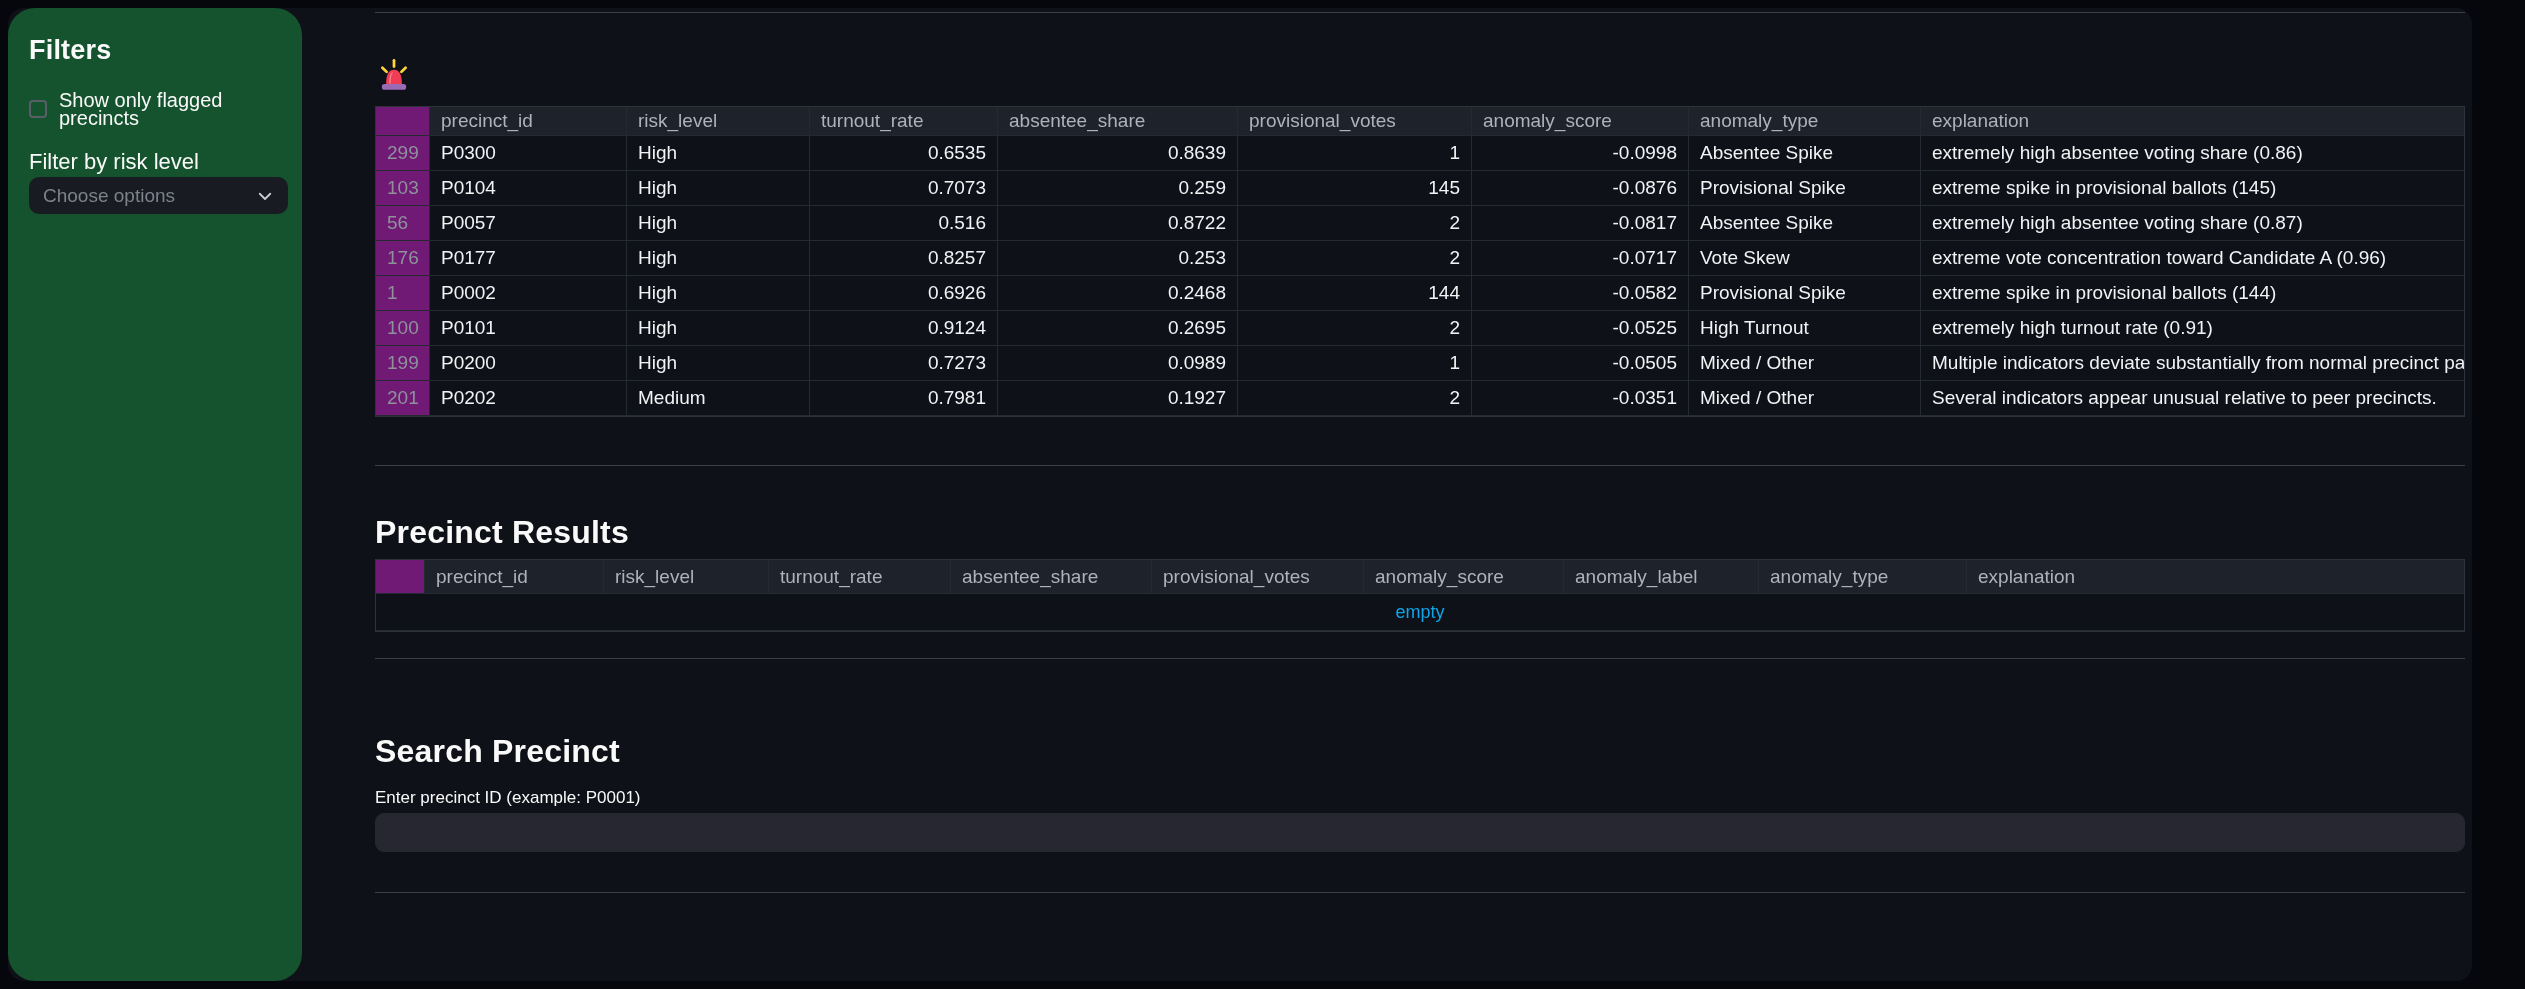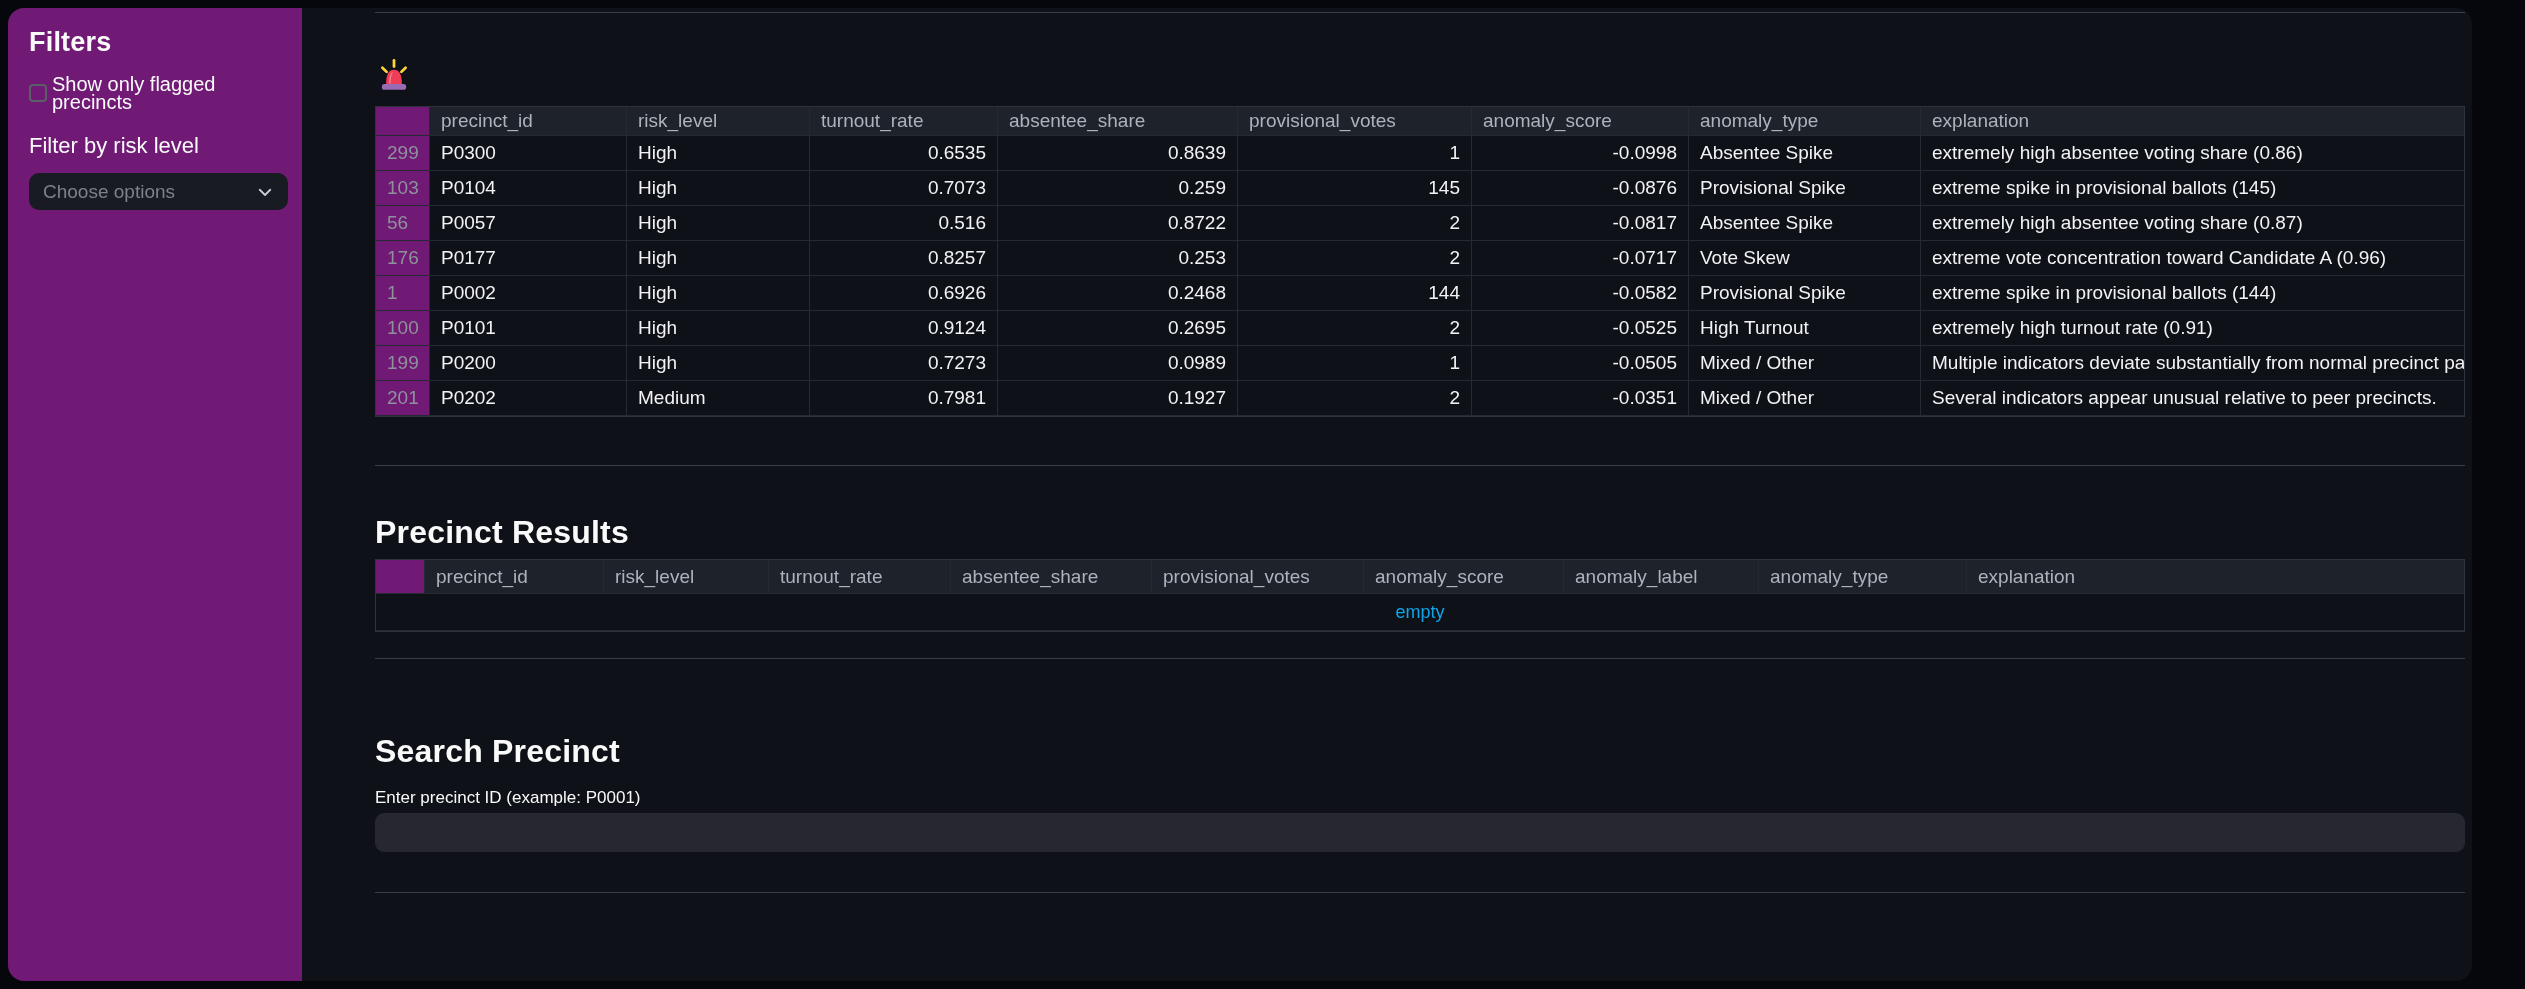--- a/index.html
+++ b/index.html
@@ -16,55 +16,56 @@
     width: 2464px; height: 973px;
     border-radius: 16px;
     overflow: hidden;
     display: flex;
     background: #0e1117;
   }
   
   .sidebar {
     width: 294px;
     flex: 0 0 294px;
-    background: #701a75;
-    padding: 16px 14px 0 21px;
+    background: #14532d;
+    padding: 24px 14px 0 21px;
+    border-radius: 27px;
   }
   .sidebar-title {
     color: #fafafa;
     font-size: 27px;
     font-weight: 700;
     line-height: 36px;
     letter-spacing: 0.2px;
   }
   .checkbox-row {
-    margin-top: 15px;
+    margin-top: 23px;
     display: flex;
     align-items: center;
-    gap: 5px;
+    gap: 12px;
     color: #fafafa;
     font-size: 20px;
     line-height: 18px;
     cursor: pointer;
   }
   .checkbox-box {
     width: 18px; height: 18px;
     flex: 0 0 18px;
     border: 2px solid #5a5e68;
     border-radius: 4px;
     background: transparent;
   }
   .field-label {
     margin-top: 24px;
     color: #fafafa;
     font-size: 22px;
     line-height: 22px;
   }
   .multiselect {
-    margin-top: 16px;
+    margin-top: 4px;
     height: 37px;
     background: #191b22;
     border-radius: 10px;
     display: flex;
     align-items: center;
     justify-content: space-between;
     padding: 0 14px;
     cursor: pointer;
   }
   .multiselect .placeholder {

